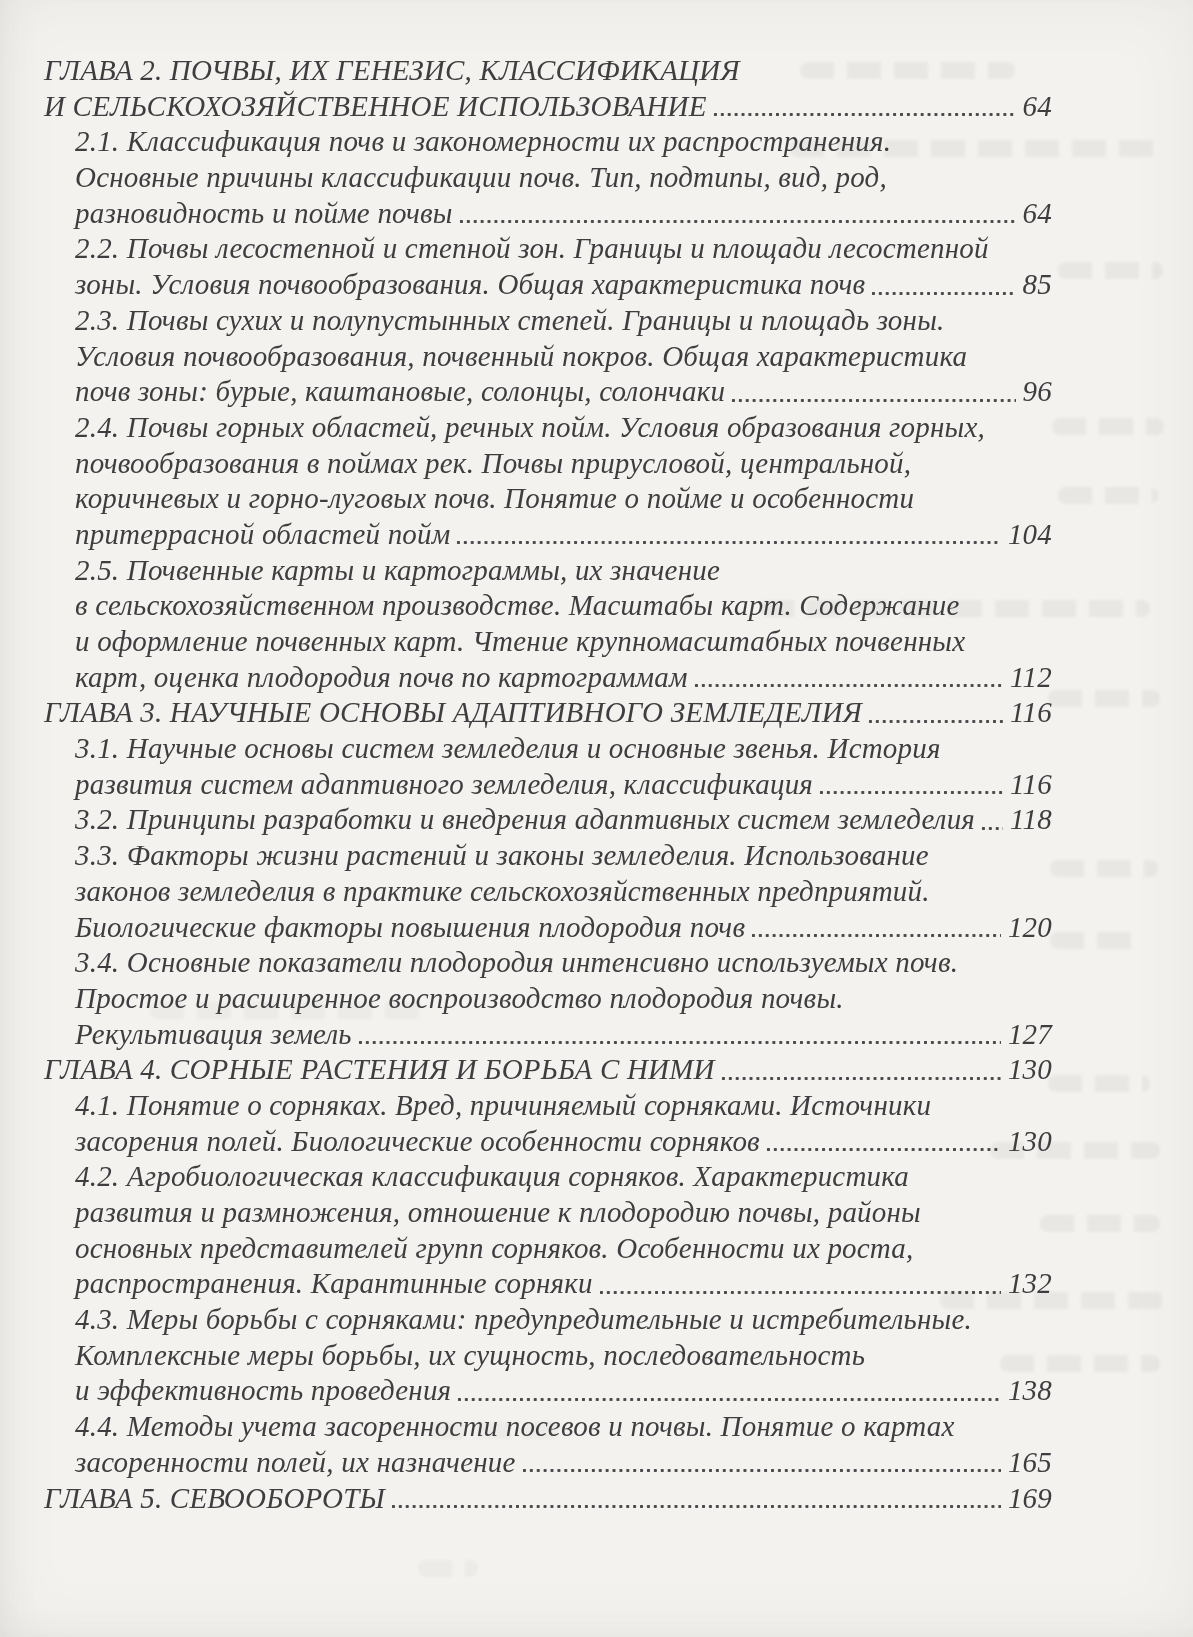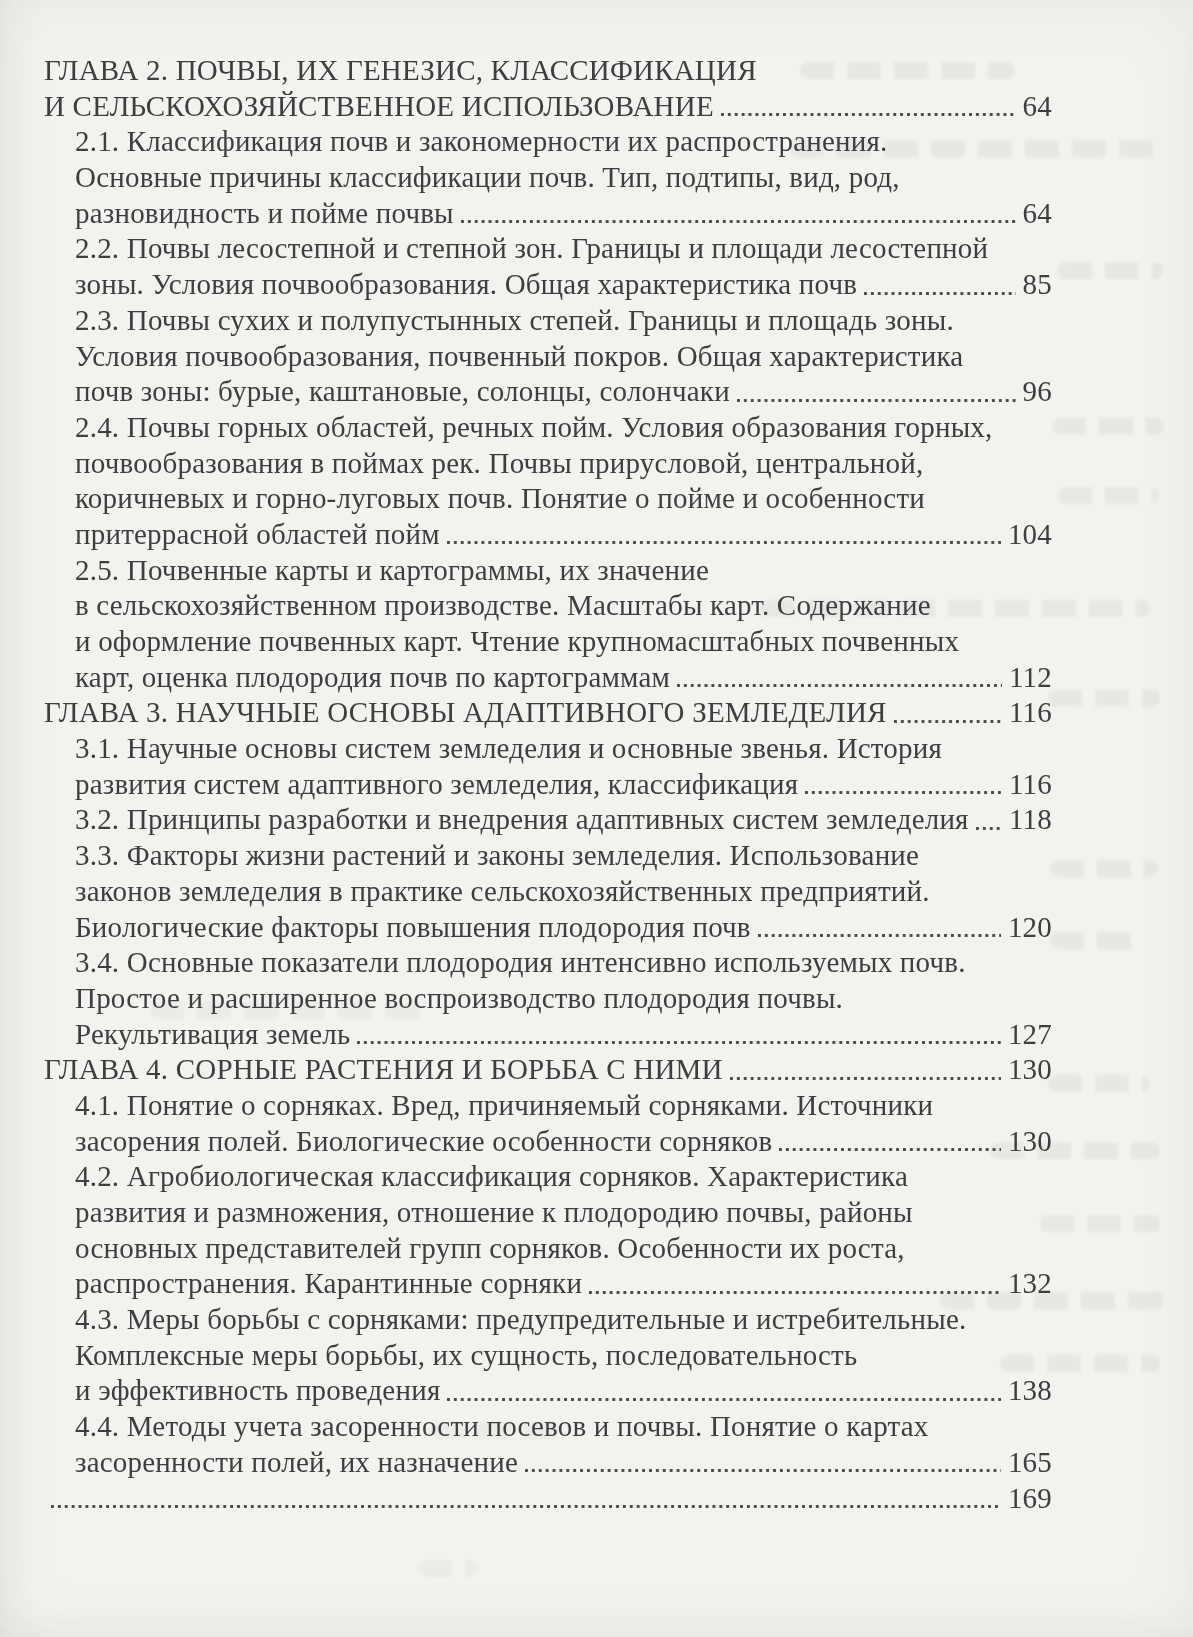--- a/index.html
+++ b/index.html
@@ -31,20 +31,21 @@
     font-size: 29px;
     letter-spacing: 0.2px;
   }
   .toc-entry { margin: 0; }
   .toc-line {
     display: flex;
     align-items: baseline;
     height: 35.7px;
     line-height: 35.7px;
     white-space: nowrap;
+    font-style: italic;
   }
   .toc-entry.chapter .toc-line { padding-left: 0; }
   .toc-entry.section .toc-line { padding-left: 31px; }
   .line-text { flex: 0 0 auto; }
   .leader {
     flex: 1 1 auto;
     align-self: stretch;
     margin-left: 5px;
     margin-right: 7px;
     background-image: radial-gradient(circle, #48484b 1.35px, rgba(0,0,0,0) 1.8px);
@@ -271,17 +272,18 @@
         <span class="line-text">4.4. Методы учета засоренности посевов и почвы. Понятие о картах</span>
       </div>
       <div class="toc-line">
         <span class="line-text">засоренности полей, их назначение</span>
         <span class="leader"></span>
         <span class="page-num">165</span>
       </div>
     </div>
     <div class="toc-entry chapter">
       <div class="toc-line">
+        <span class="line-text">ГЛАВА 5. СЕВООБОРОТЫ</span>
         <span class="leader"></span>
         <span class="page-num">169</span>
       </div>
     </div>
   </div>
 
 </body></html>

